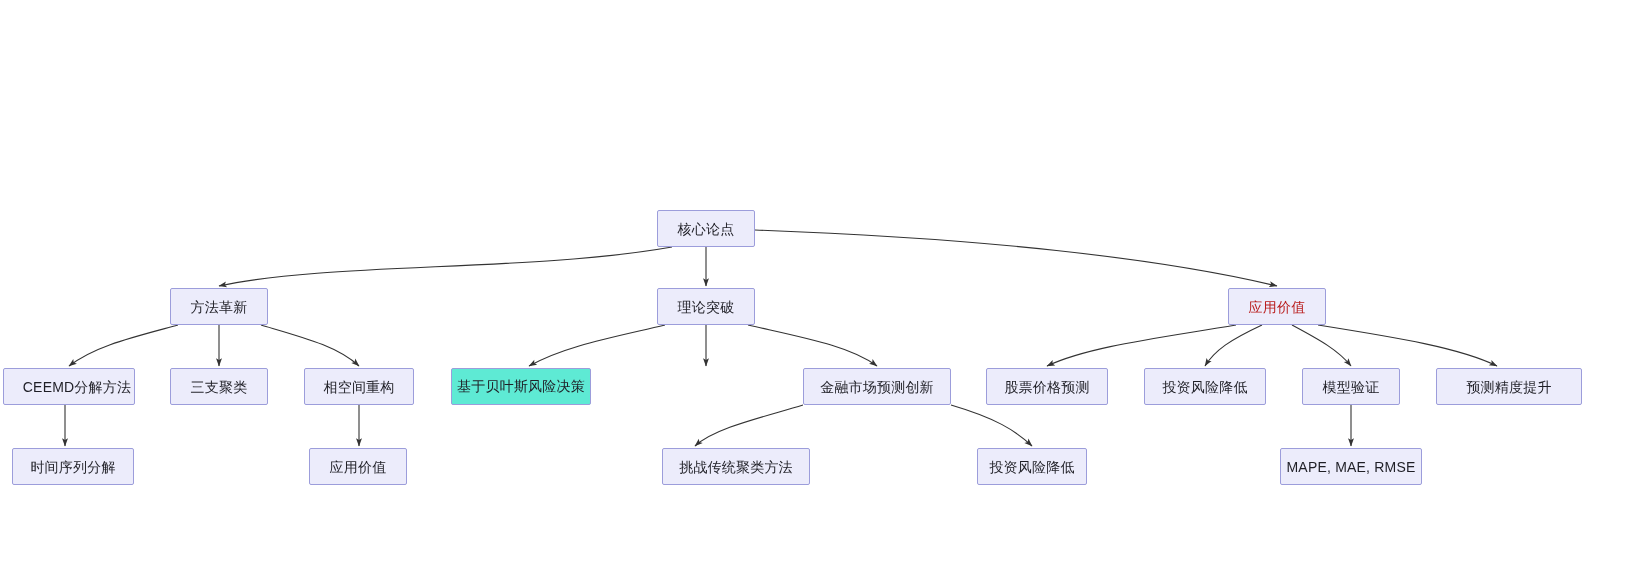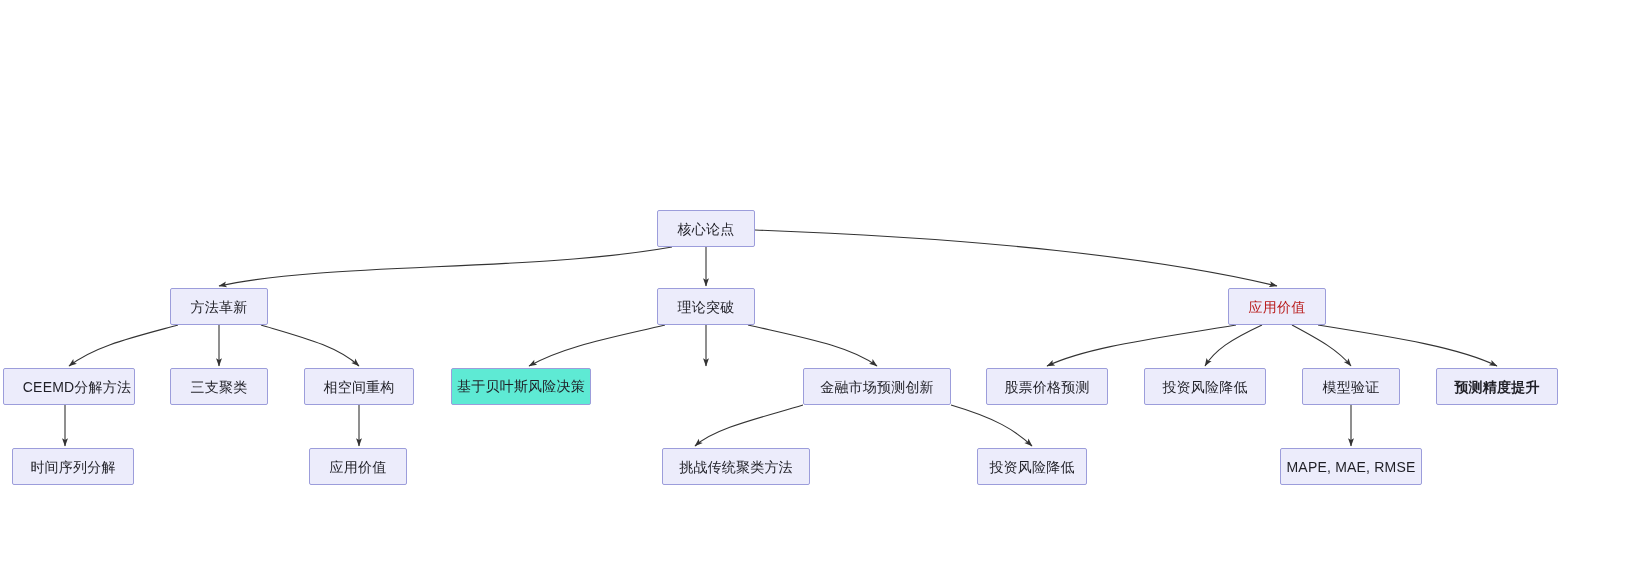--- a/index.html
+++ b/index.html
@@ -116,21 +116,21 @@
       </div>
       <div class="node" style="left: 986px; top: 368px; width: 122px; height: 37px; background: rgb(236, 236, 251); border-color: rgb(156, 157, 219); color: rgb(31, 31, 38);">
         <span class="node-label">股票价格预测</span>
       </div>
       <div class="node" style="left: 1144px; top: 368px; width: 122px; height: 37px; background: rgb(236, 236, 251); border-color: rgb(156, 157, 219); color: rgb(31, 31, 38);">
         <span class="node-label">投资风险降低</span>
       </div>
       <div class="node" style="left: 1302px; top: 368px; width: 98px; height: 37px; background: rgb(236, 236, 251); border-color: rgb(156, 157, 219); color: rgb(31, 31, 38);">
         <span class="node-label">模型验证</span>
       </div>
-      <div class="node" style="left: 1436px; top: 368px; width: 122px; height: 37px; background: rgb(236, 236, 251); border-color: rgb(156, 157, 219); color: rgb(31, 31, 38); font-weight: bold;">
+      <div class="node" style="left: 1436px; top: 368px; width: 146px; height: 37px; background: rgb(236, 236, 251); border-color: rgb(156, 157, 219); color: rgb(31, 31, 38);">
         <span class="node-label">预测精度提升</span>
       </div>
       <div class="node" style="left: 12px; top: 448px; width: 122px; height: 37px; background: rgb(236, 236, 251); border-color: rgb(156, 157, 219); color: rgb(31, 31, 38);">
         <span class="node-label">时间序列分解</span>
       </div>
       <div class="node" style="left: 309px; top: 448px; width: 98px; height: 37px; background: rgb(236, 236, 251); border-color: rgb(156, 157, 219); color: rgb(31, 31, 38);">
         <span class="node-label">应用价值</span>
       </div>
       <div class="node" style="left: 621px; top: 448px; width: 148px; height: 37px; background: rgb(236, 236, 251); border-color: rgb(156, 157, 219); color: rgb(31, 31, 38); margin-left: 41px;">
         <span class="node-label">挑战传统聚类方法</span>

